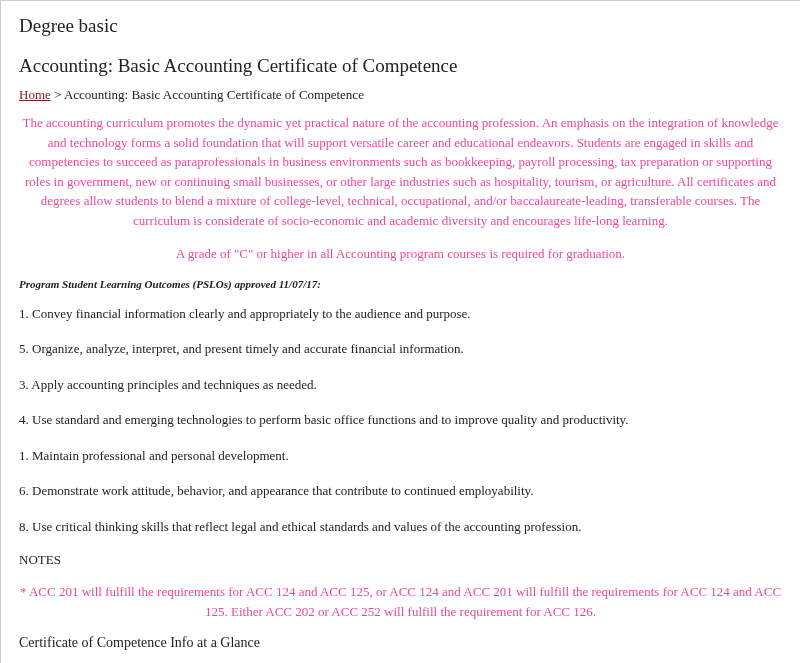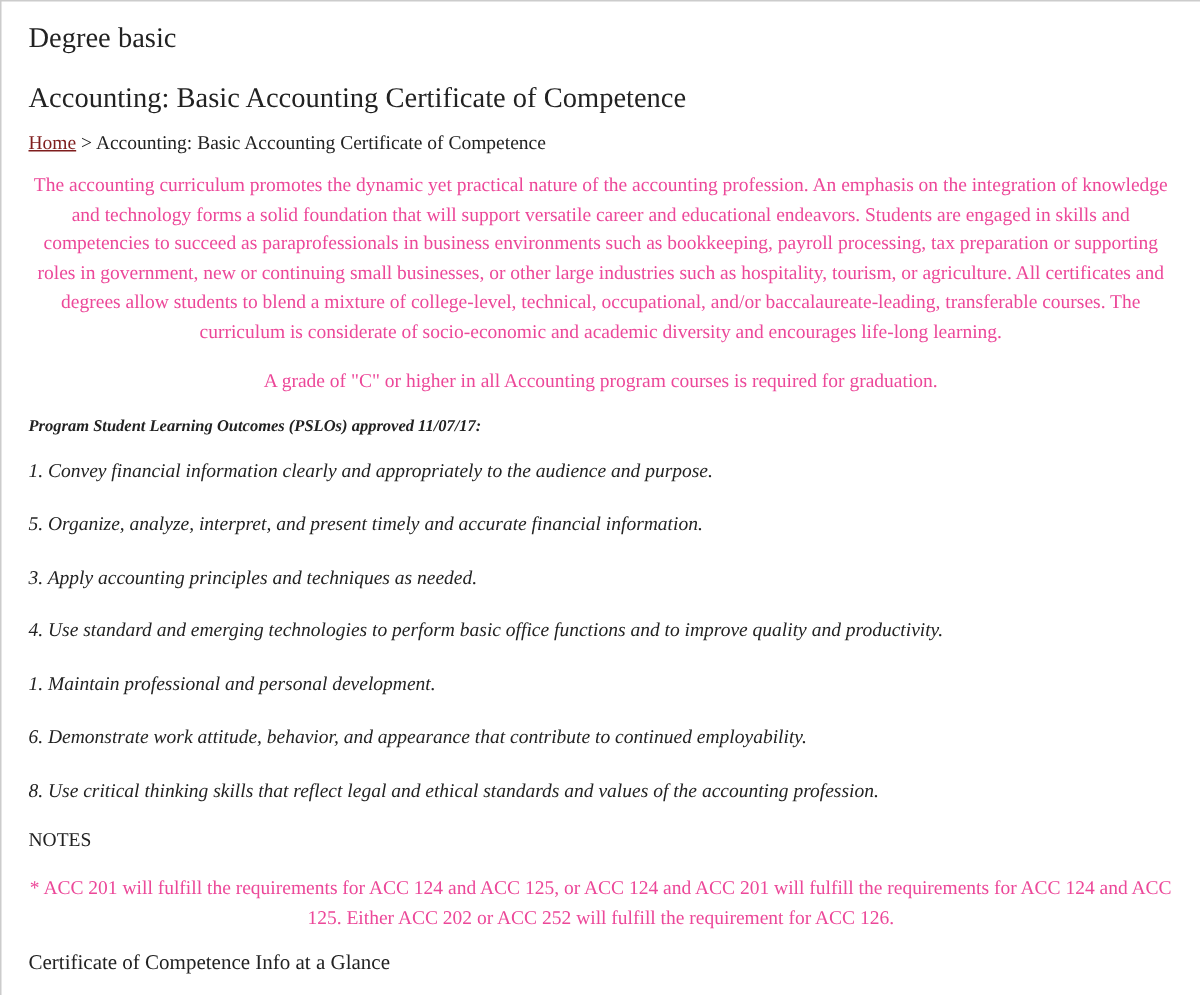--- a/index.html
+++ b/index.html
@@ -54,21 +54,20 @@
       font-style: italic;
       font-weight: bold;
       color: #222;
       margin-bottom: 14px;
     }
     .list-item {
       font-size: 13px;
       line-height: 1.5;
       color: #222;
       margin-bottom: 16px;
-      font-style: italic;
     }
     .notes-heading {
       font-size: 13px;
       color: #222;
       margin-bottom: 14px;
     }
     .glance-title {
       font-size: 14px;
       color: #222;
       margin-bottom: 8px;

